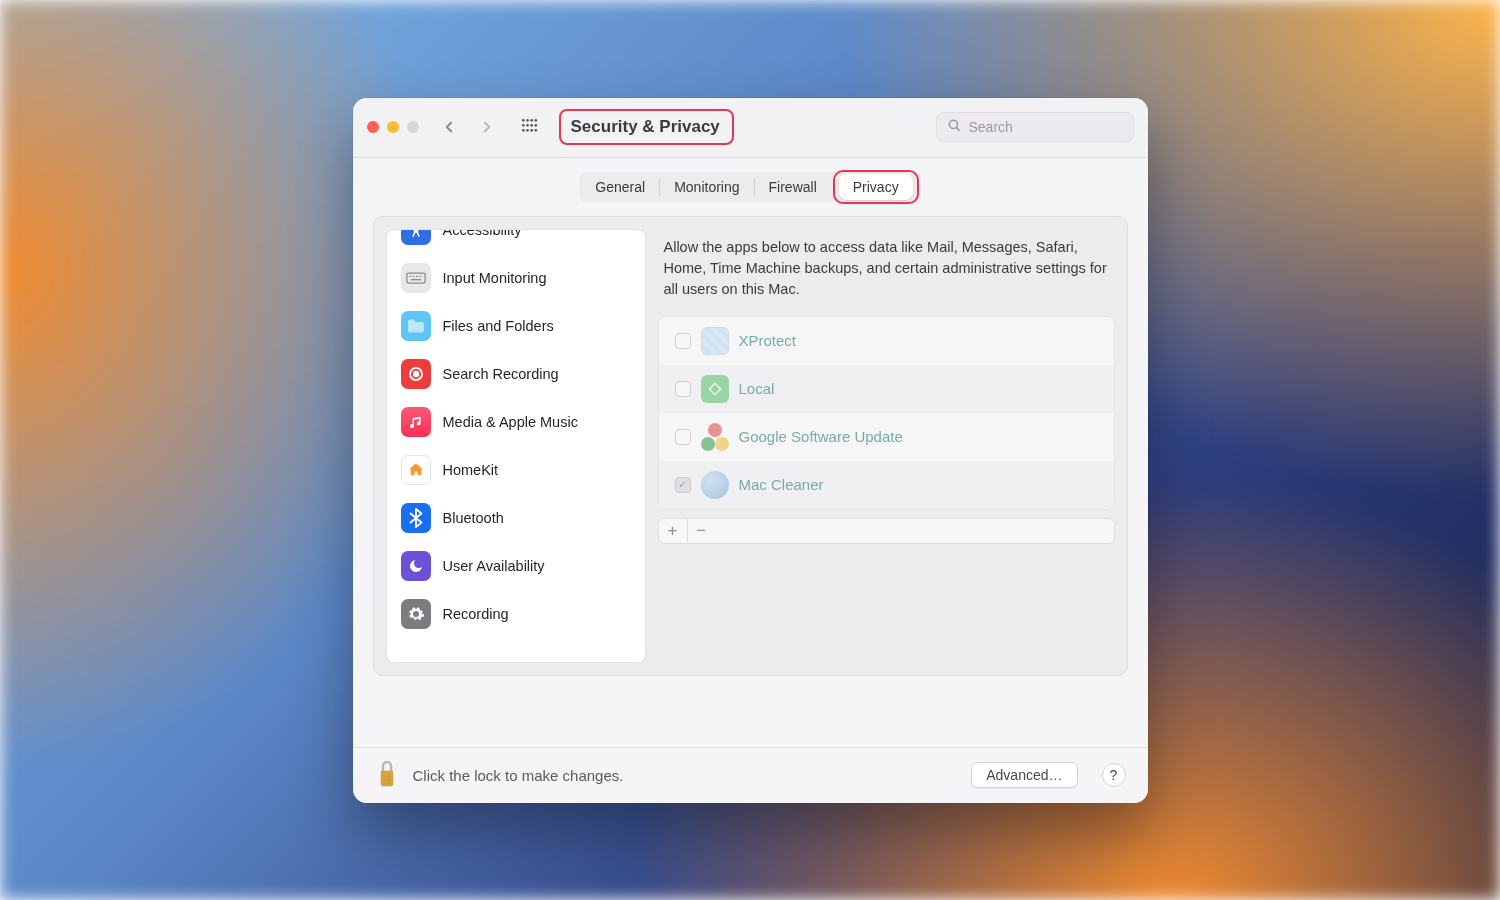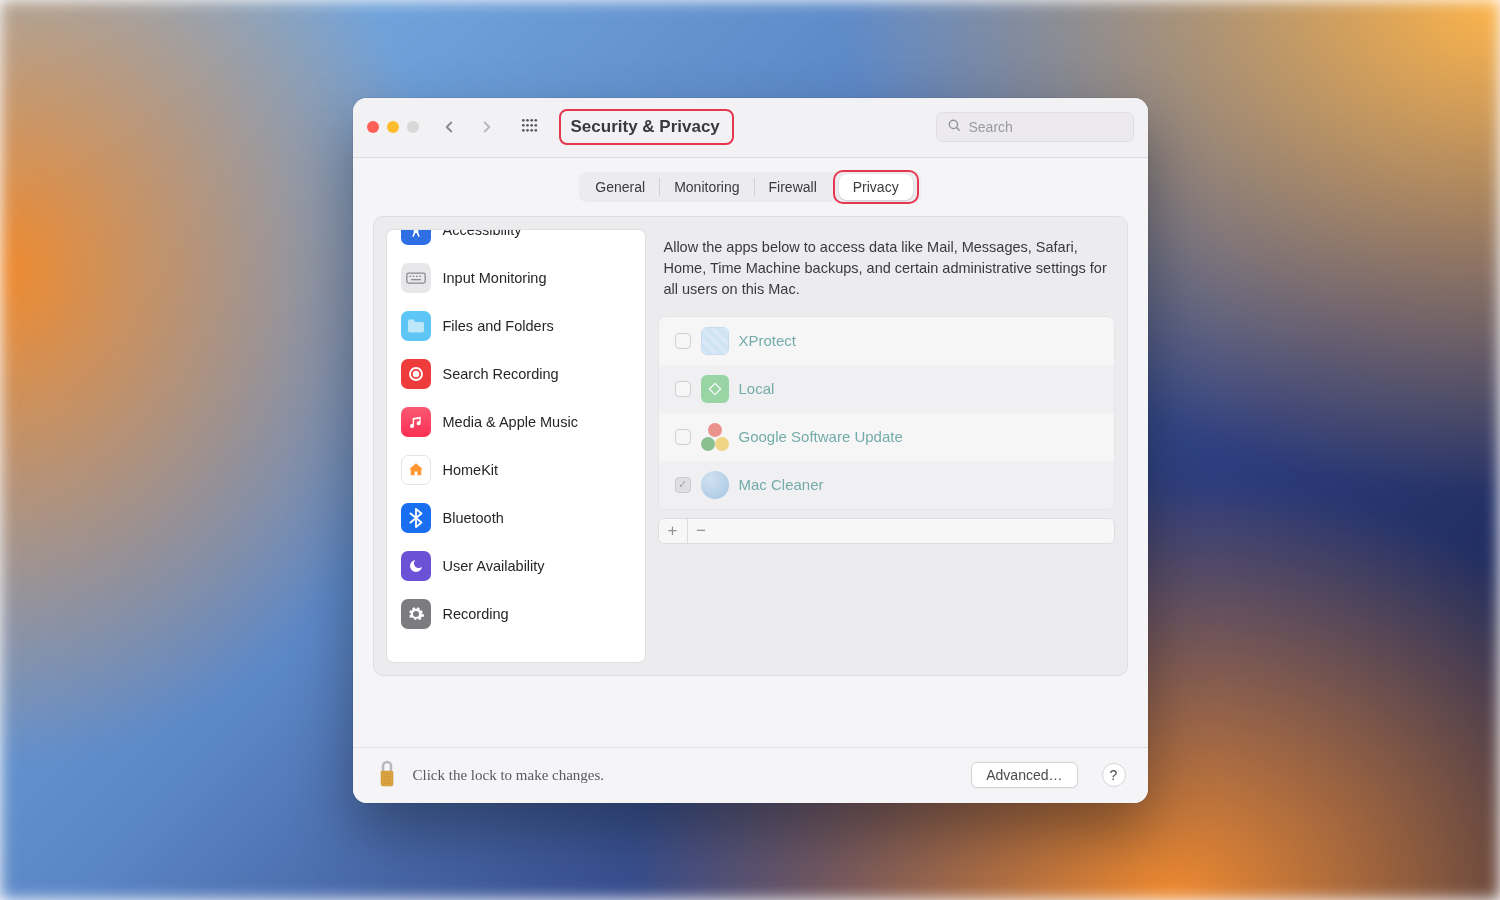--- a/index.html
+++ b/index.html
@@ -49,21 +49,21 @@
   .app:nth-child(even){background:#f4f4f6;}
   .chk{width:16px;height:16px;border:1.5px solid #b8b8bc;border-radius:4px;background:#fff;flex-shrink:0;display:flex;align-items:center;justify-content:center;}
   .chk.on{background:#d6d6da;border-color:#b0b0b4;}
   .chk.on::after{content:"✓";font-size:11px;color:#6b6b6f;}
   .appicon{width:28px;height:28px;border-radius:6px;flex-shrink:0;}
   .plusminus{margin-top:8px;display:inline-flex;border:1px solid #d4d4d7;border-radius:6px;overflow:hidden;background:#fff;opacity:.6;}
   .pm{width:28px;height:24px;display:flex;align-items:center;justify-content:center;font-size:17px;color:#555;}
   .pm + .pm{border-left:1px solid #d4d4d7;}
   .footer{position:absolute;bottom:0;left:0;right:0;height:56px;border-top:1px solid #e2e2e5;display:flex;align-items:center;padding:0 22px;gap:14px;background:#f5f5f7;}
   .lock svg{width:24px;height:30px;}
-  .lock-text{font-size:15px;color:#5a5a5e;font-family:Liberation Serif, serif;}
+  .lock-text{font-size:15px;color:#5a5a5e;}
   .adv{margin-left:auto;height:26px;padding:0 14px;background:#fff;border:1px solid #d4d4d7;border-radius:6px;font-size:14px;color:#4a4a4c;display:flex;align-items:center;box-shadow:0 1px 1px rgba(0,0,0,.05);}
   .help{width:24px;height:24px;border:1px solid #d4d4d7;border-radius:50%;display:flex;align-items:center;justify-content:center;font-size:14px;color:#4a4a4c;background:#fff;margin-left:10px;}
   .label{color:#262628;}
 </style>
 </head>
 <body>
 
 <div class="wallpaper"></div>
 
 <div class="window">

